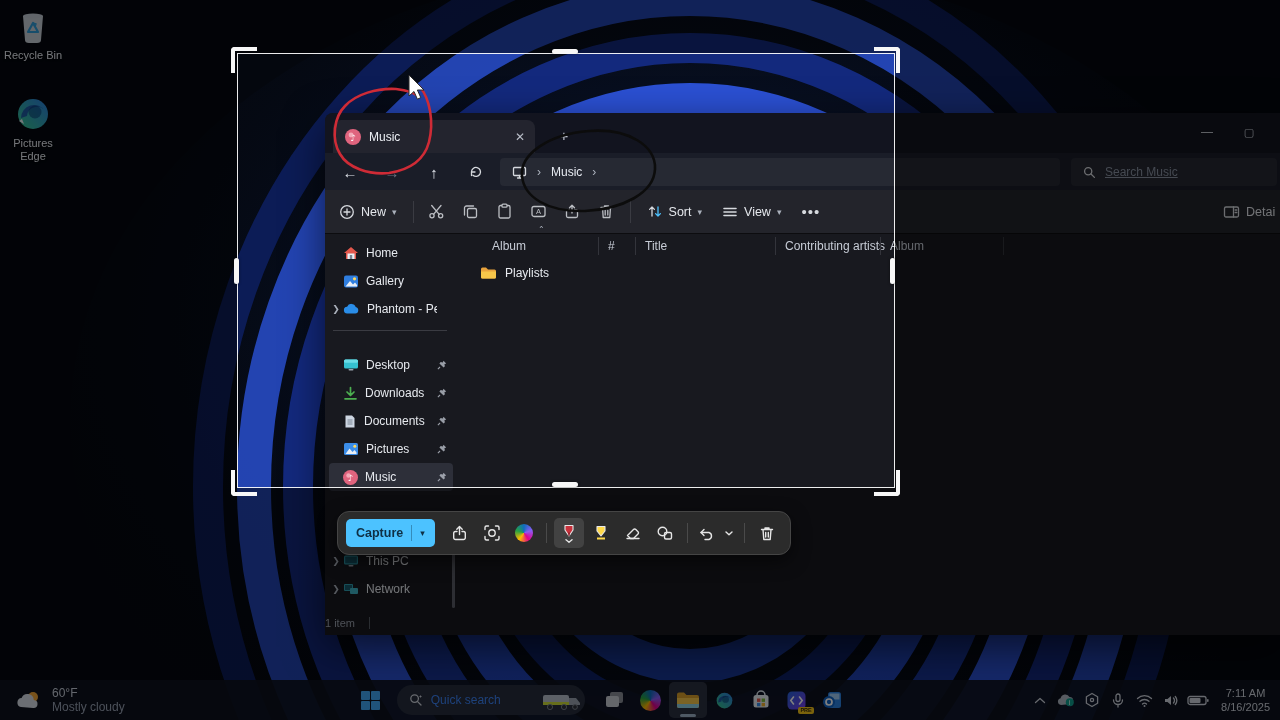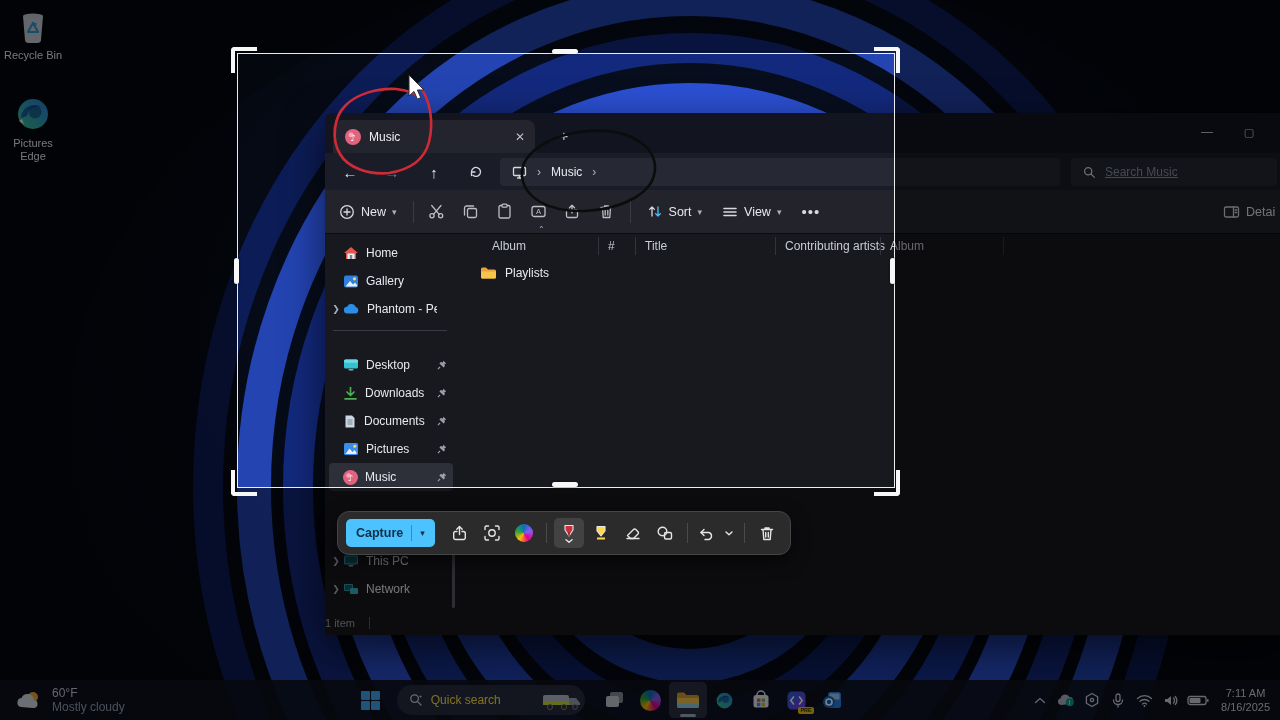--- a/index.html
+++ b/index.html
@@ -53,21 +53,21 @@
   .colline{position:absolute;top:124px;width:1px;height:18px;background:#33343b;}
   .filerow{position:absolute;top:148px;height:24px;display:flex;align-items:center;gap:8px;
            font-size:12px;color:#e8ebf0;}
   .statusbar{position:absolute;left:0;bottom:0;width:100%;height:25px;display:flex;align-items:center;
              font-size:11px;color:#9aa0ac;}
   
   #taskbar{position:absolute;left:0;top:680px;width:1280px;height:40px;
            background:rgba(14,18,30,.92);display:flex;align-items:center;}
   .tb-btn{height:36px;display:flex;align-items:center;justify-content:center;border-radius:5px;}
   .qsearch{display:flex;align-items:center;width:188px;height:30px;background:#262d3d;
-           border-radius:15px;color:#fde047;font-size:12px;overflow:hidden;}
+           border-radius:15px;color:#3b82f6;font-size:12px;overflow:hidden;}
   .tray-ico{width:22px;height:30px;display:flex;align-items:center;justify-content:center;}
   .traysvg{stroke:#ced3dc;fill:none;stroke-width:1.3;stroke-linecap:round;stroke-linejoin:round;}
   .clock{color:#ced3dc;font-size:11px;text-align:center;line-height:14px;}
   
   #dim{position:absolute;left:237px;top:53px;width:656px;height:433px;
        box-shadow:0 0 0 2000px rgba(0,0,0,.5);border:1.5px solid rgba(255,255,255,.92);
        pointer-events:none;}
   .handle{position:absolute;background:#f7f7f7;border-radius:2.5px;box-shadow:0 0 3px rgba(0,0,0,.5);}
   .corner{position:absolute;width:22px;height:22px;border:0 solid #f7f7f7;}
   

